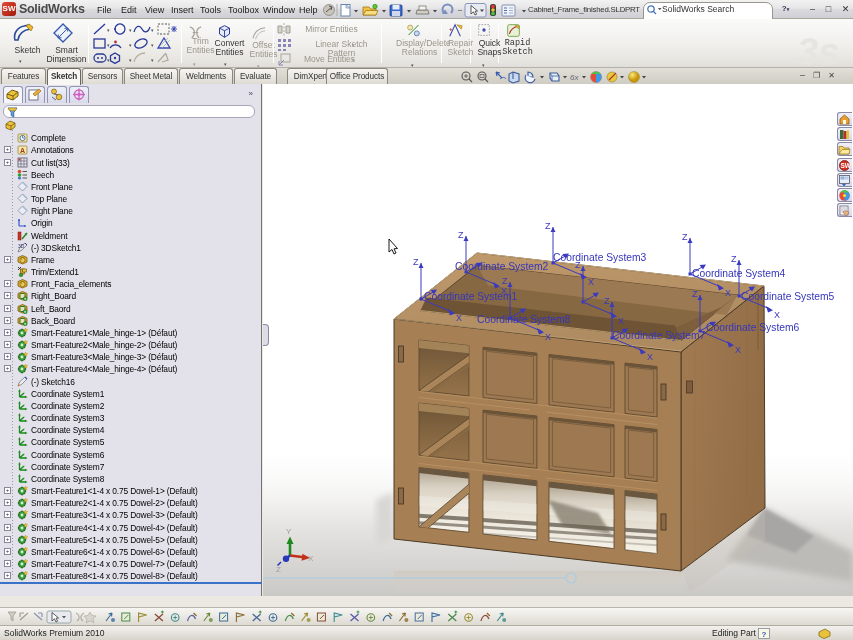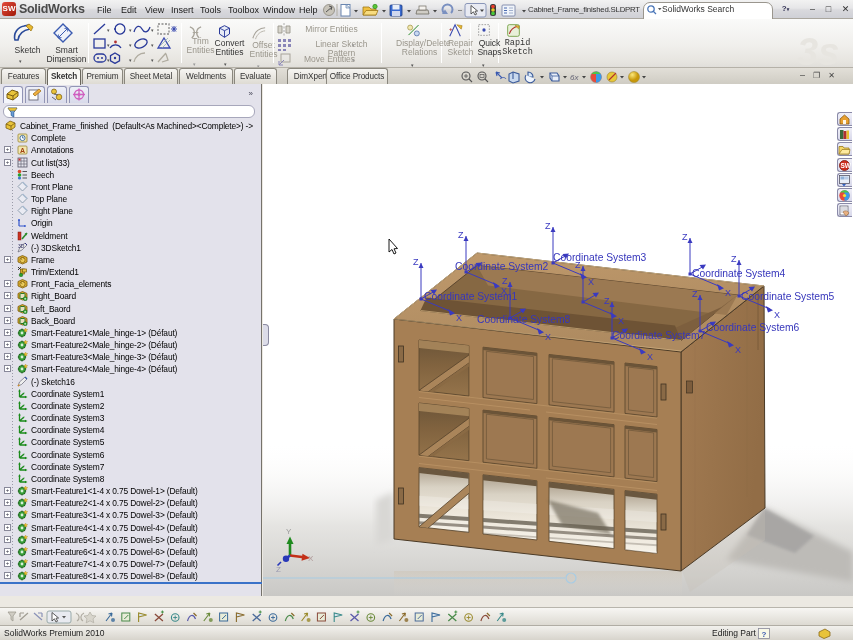--- a/index.html
+++ b/index.html
@@ -330,21 +330,21 @@
 <path d="M4,13 C6,7 10,5 14,4" stroke="#b03030" stroke-width="1.3" fill="none"></path>
 <path d="M11,3 L15,7 L16,3.5 Z" fill="#e8b830" stroke="#9a7210" stroke-width="0.6"></path>
       </svg>
 <div class="rbtn " style="left:493px;top:20px;width:40px;font-family:Liberation Mono, monospace;">Rapid<br>Sketch</div>
 <div class="abs" style="left:797px;top:12px;font-size:38px;color:#e7e5e0;font-weight:bold;font-style:italic;">3s</div>
 </div>
 
 <div id="tabrow">
   <div class="cmtab" style="left:1px; width:45px;">Features</div>
   <div class="cmtab active" style="left:47px; width:34px;">Sketch</div>
-  <div class="cmtab" style="left:82px; width:41px;">Premium</div>
+  <div class="cmtab" style="left:82px; width:41px;">Sensors</div>
   <div class="cmtab" style="left:124px; width:54px;">Sheet Metal</div>
   <div class="cmtab" style="left:179px; width:54px;">Weldments</div>
   <div class="cmtab" style="left:234px; width:43px;">Evaluate</div>
   <div class="cmtab" style="left:278px; width:47px;margin-left:9px;">DimXpert</div>
   <div class="cmtab" style="left:326px; width:62px;">Office Products</div>
 
 <svg class="abs" style="left:460px;top:2px" width="200" height="14" viewBox="0 0 200 14">
 <g stroke-width="1.1" fill="none">
 <circle cx="6" cy="6" r="4" stroke="#555"></circle>
           <path d="M9,9 L12,12" stroke="#555"></path>
@@ -414,21 +414,20 @@
 <svg class="abs" style="left:7px;top:23px" width="11" height="11" viewBox="0 0 11 11">
           <path d="M1,1 L10,1 L6.8,5.5 L6.8,10 L4.2,8.5 L4.2,5.5 Z" fill="#6aa0d8" stroke="#2a5a9a" stroke-width="0.8"></path>
           <path d="M1,1 L10,1 L8,3.8 L3,3.8 Z" fill="#e8c33a" stroke="#9a7a20" stroke-width="0.5"></path>
         </svg>
     <div id="tree">
 <div style="position:absolute;left:12px;top:10px;width:1px;height:446px;background-image:repeating-linear-gradient(#9a9aa8 0 1px,transparent 1px 3px);"></div>
 <div class="trow" style="top:0px;left:0;width:260px;">
             <svg class="ticon" style="left:5px;top:0px;" viewBox="0 0 11 11">
               <use href="#i-part"></use>
             </svg>
-            <span style="position:absolute;left:20px;top:0;">Cabinet_Frame_finished&nbsp; (Default&lt;As Machined&gt;&lt;Complete&gt;) -&gt;</span>
           </div>
 <div class="trow" style="top:12px;left:0;width:260px;">
             <svg class="ticon" style="left:17px;top:0px;" viewBox="0 0 11 11">
               <use href="#i-sensors"></use>
             </svg>
             <span style="position:absolute;left:31px;top:0;">Complete</span>
           </div>
 <div class="trow" style="top:24px;left:0;width:260px;">
             <div class="texp" style="left:4px;top:2px;">+</div>
             <svg class="ticon" style="left:17px;top:0px;" viewBox="0 0 11 11">

